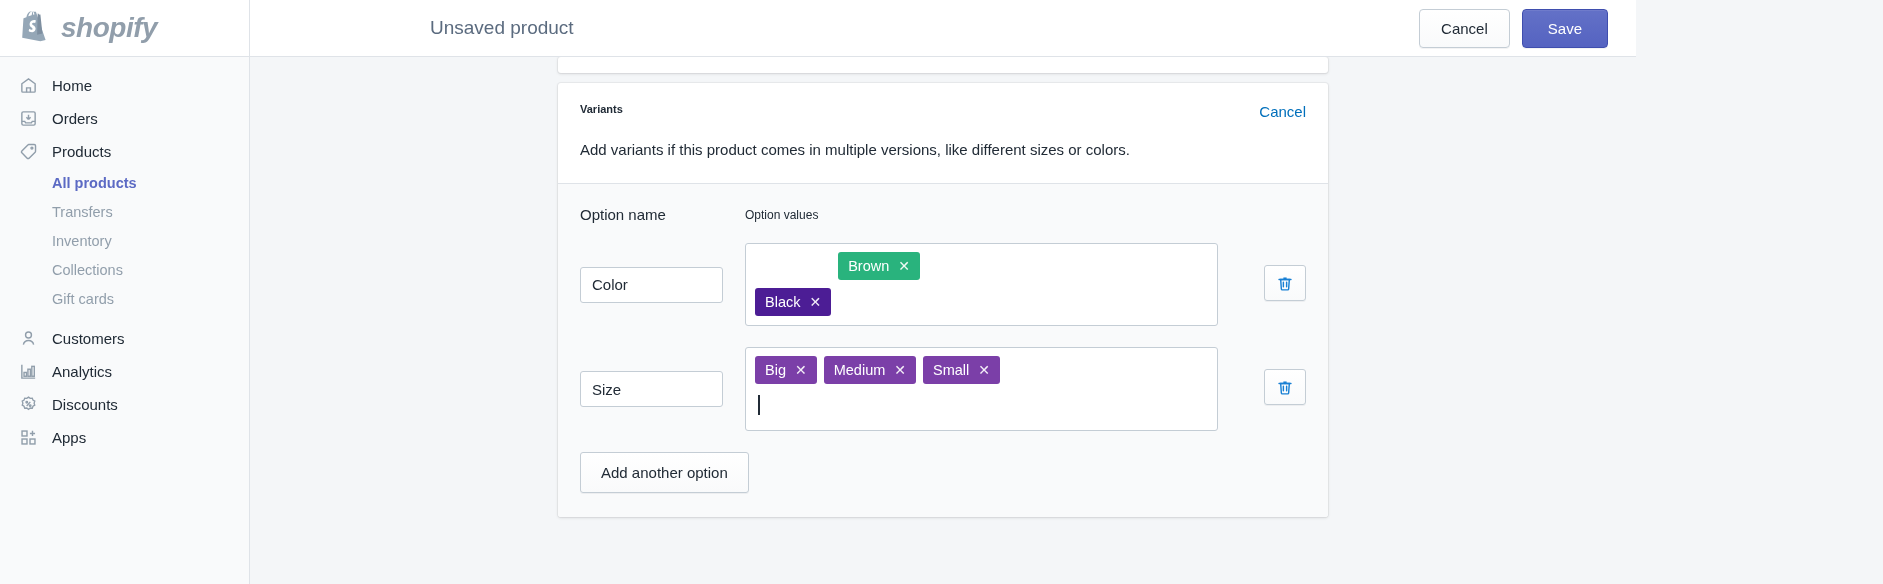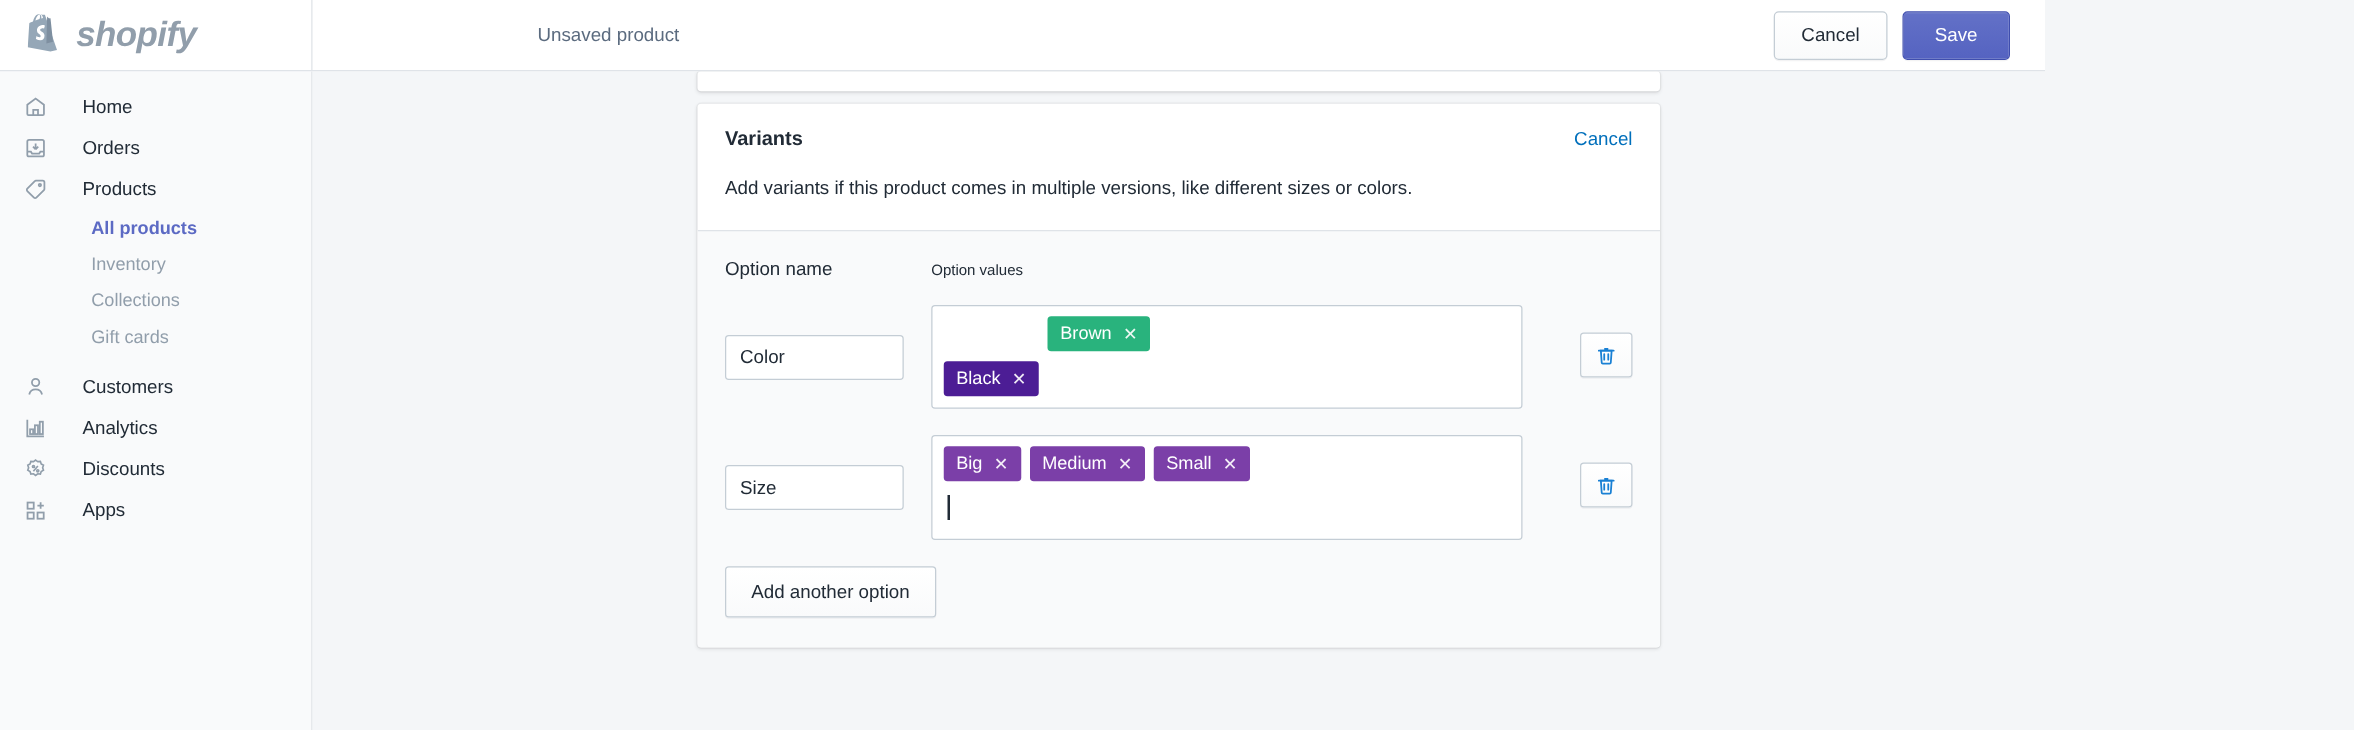--- a/index.html
+++ b/index.html
@@ -58,21 +58,21 @@
     font-style: italic;
     font-weight: 700;
     color: #919eab;
     letter-spacing: -0.5px;
     font-family: "Liberation Sans", sans-serif;
   }
 
   .topbar-title {
     flex: 1;
     padding-left: 180px;
-    font-size: 15px;
+    font-size: 19px;
     color: #5b6b7f;
     font-weight: 400;
   }
 
   .topbar-actions {
     display: flex;
     align-items: center;
     gap: 12px;
     padding-right: 28px;
   }
@@ -119,21 +119,21 @@
     padding-top: 12px;
     overflow: hidden;
   }
 
   .nav-item {
     display: flex;
     align-items: center;
     height: 33px;
     padding: 0 16px 0 18px;
     cursor: pointer;
-    gap: 28px;
+    gap: 14px;
   }
 
   .nav-icon {
     width: 20px;
     height: 20px;
     display: flex;
     align-items: center;
     justify-content: center;
     color: #919eab;
     flex: none;
@@ -151,21 +151,20 @@
     display: flex;
     align-items: center;
     height: 29px;
     padding-left: 52px;
     cursor: pointer;
   }
 
   .nav-sub .nav-label {
     font-size: 14.5px;
     color: #919eab;
-    margin-left: 21px;
   }
 
   .nav-sub.active .nav-label {
     color: #5c6ac4;
     font-weight: 600;
   }
 
   .nav-gap { height: 9px; }
 
   
@@ -200,21 +199,21 @@
   }
 
   .card-header {
     padding: 20px 22px 0 22px;
     display: flex;
     align-items: flex-start;
     justify-content: space-between;
   }
 
   .card-title {
-    font-size: 16px;
+    font-size: 11px;
     font-weight: 600;
     color: #212b36;
   }
 
   .link {
     font-size: 15px;
     color: #006fbb;
     cursor: pointer;
     text-decoration: none;
   }
@@ -431,20 +430,23 @@
           <svg width="19" height="19" viewBox="0 0 20 20" fill="none" stroke="currentColor" stroke-width="1.5">
             <path d="M10.3 2.6H16a1.4 1.4 0 011.4 1.4v5.7a1.4 1.4 0 01-.41 1L10.6 17a1.4 1.4 0 01-2 0L3 11.4a1.4 1.4 0 010-2l6.3-6.3a1.4 1.4 0 011-.5z"></path>
             <circle cx="13.6" cy="6.4" r="1"></circle>
           </svg>
         </span>
         <span class="nav-label">Products</span>
       </div>
 
       <div class="nav-sub active">
         <span class="nav-label">All products</span>
+      </div>
+      <div class="nav-sub">
+        <span class="nav-label">Transfers</span>
       </div>
       <div class="nav-sub">
         <span class="nav-label">Inventory</span>
       </div>
       <div class="nav-sub">
         <span class="nav-label">Collections</span>
       </div>
       <div class="nav-sub">
         <span class="nav-label">Gift cards</span>
       </div>

